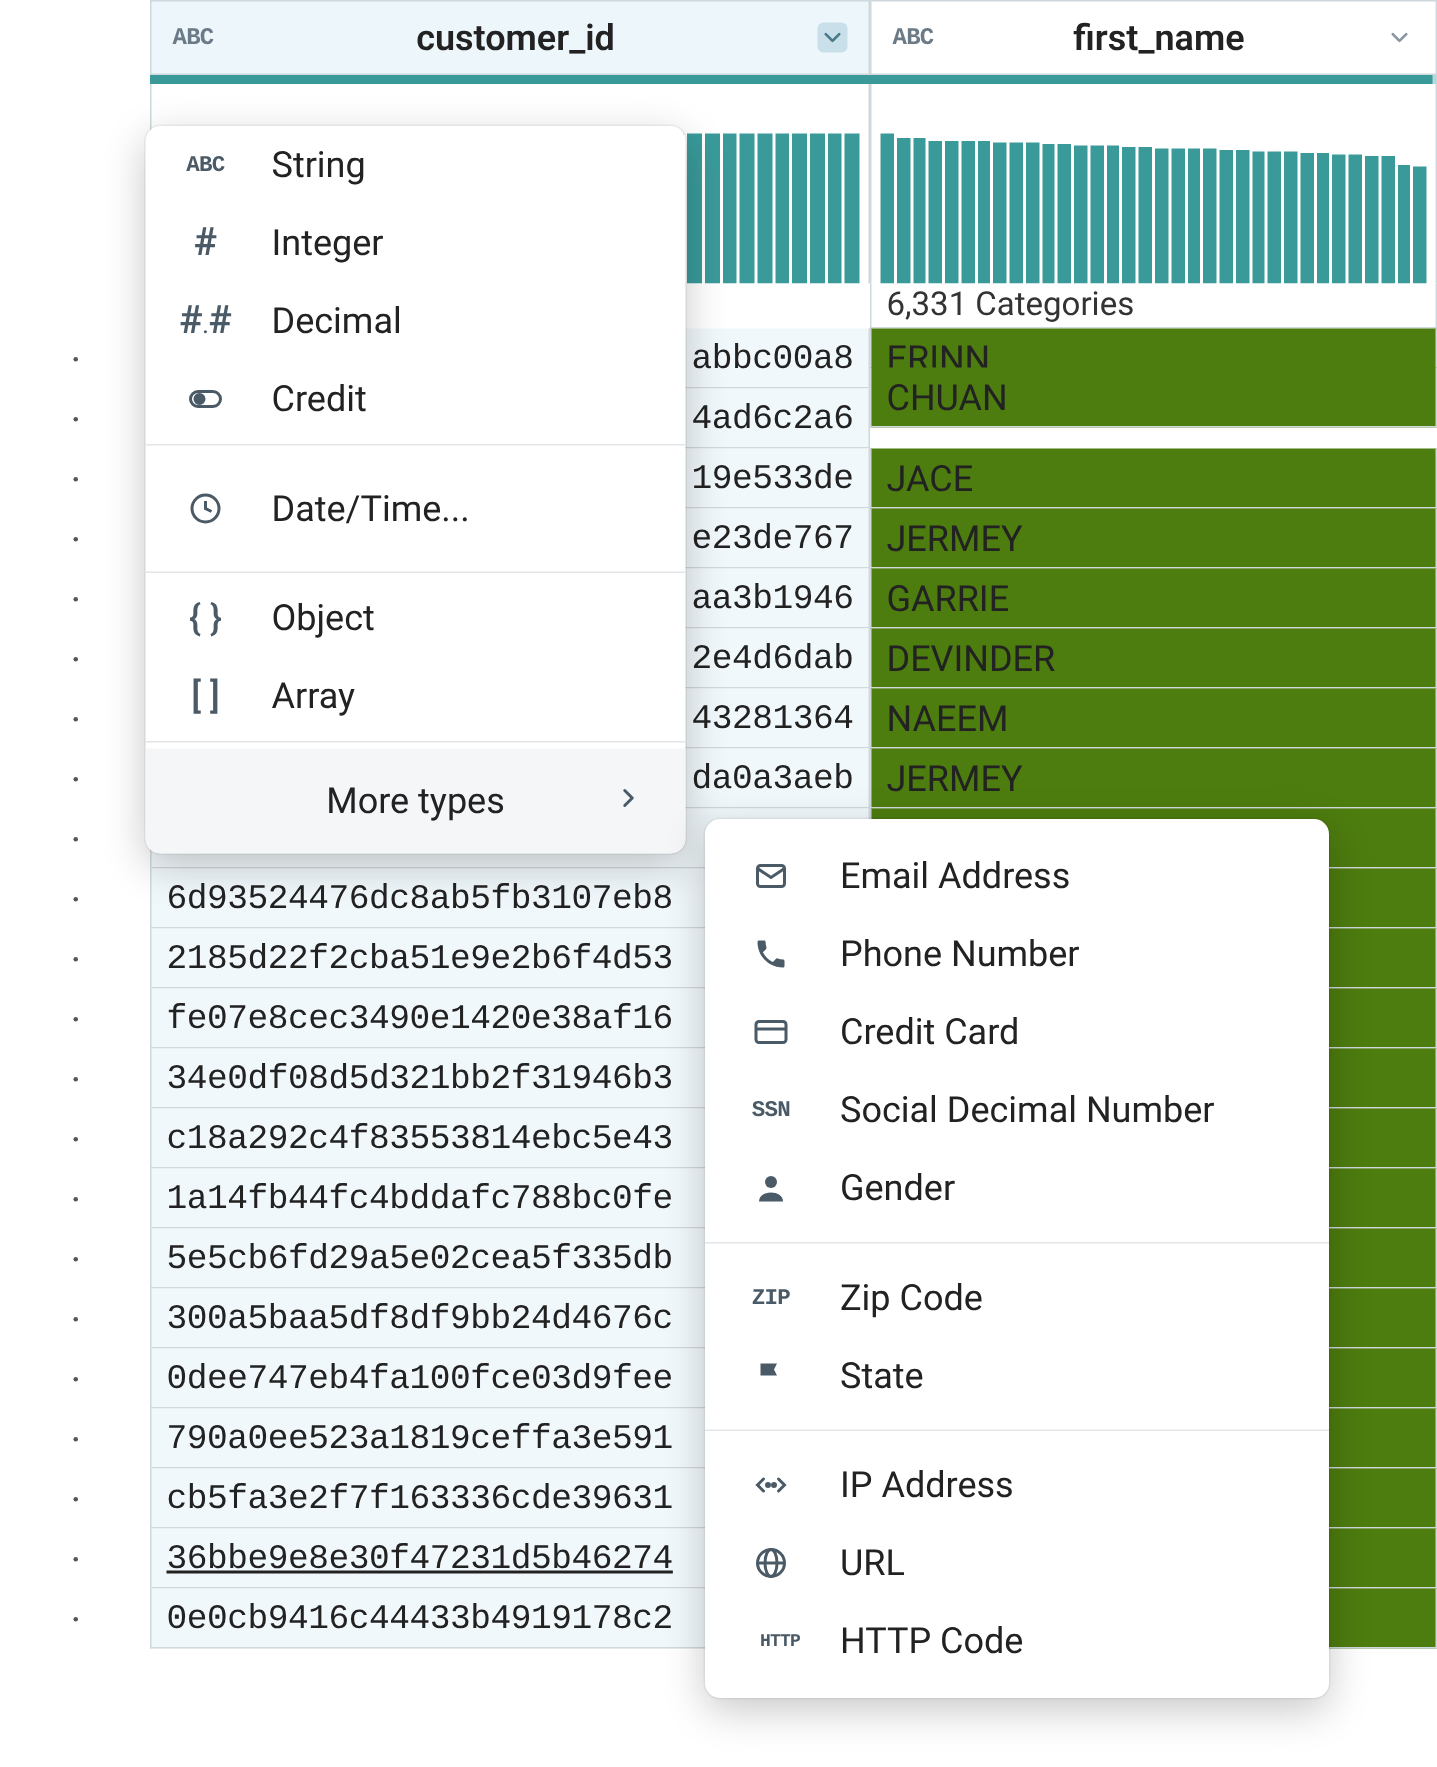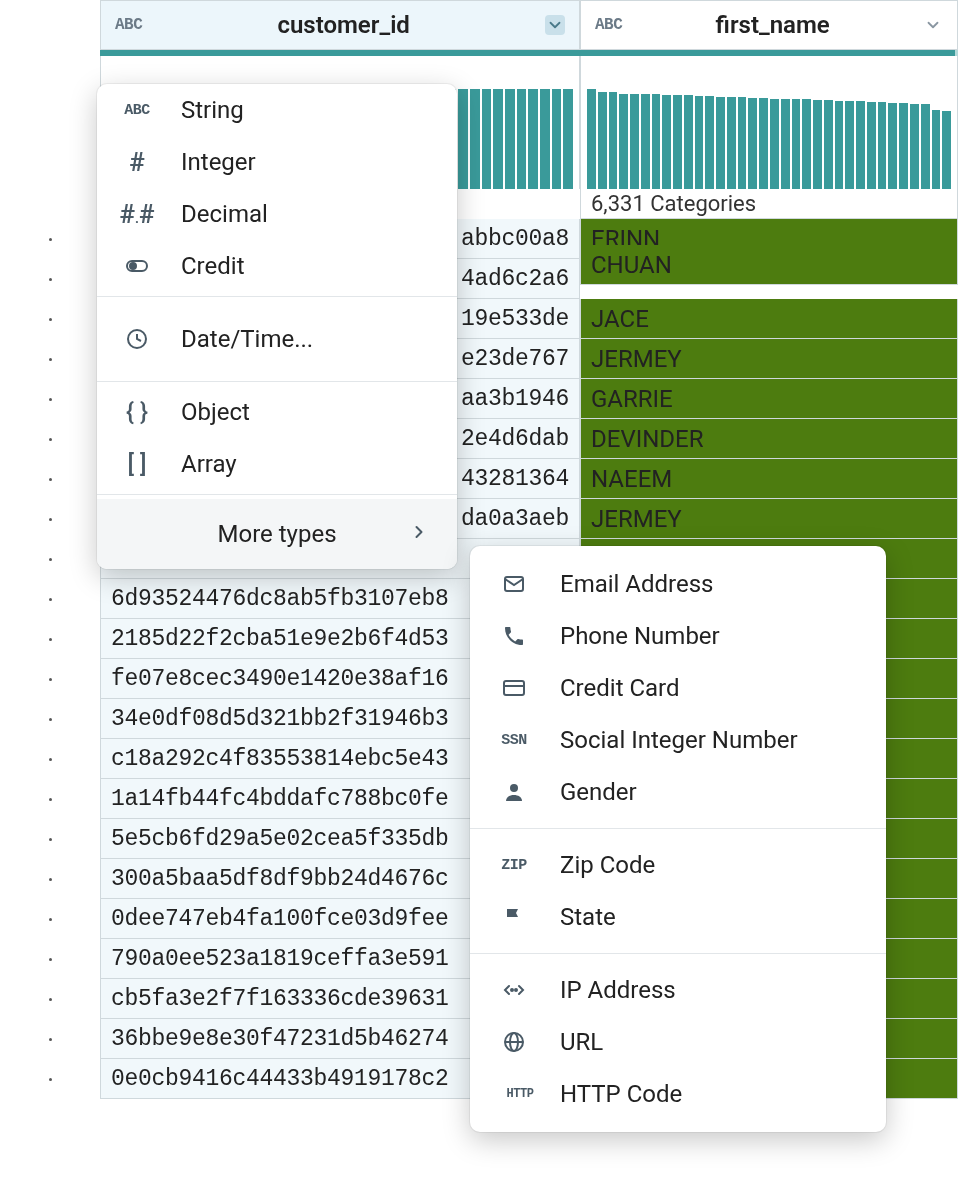--- a/index.html
+++ b/index.html
@@ -343,21 +343,21 @@
       <div class="cell col1 mono sel" style="top: 819px; height: 40px;">5e5cb6fd29a5e02cea5f335db</div>
       <div class="cell col2" style="top: 819px; height: 40px;"></div>
       <div class="cell col1 mono sel" style="top: 859px; height: 40px; font-family: Liberation Mono, monospace;">300a5baa5df8df9bb24d4676c</div>
       <div class="cell col2" style="top: 859px; height: 40px;"></div>
       <div class="cell col1 mono sel" style="top: 899px; height: 40px;">0dee747eb4fa100fce03d9fee</div>
       <div class="cell col2" style="top: 899px; height: 40px;"></div>
       <div class="cell col1 mono sel" style="top: 939px; height: 40px;">790a0ee523a1819ceffa3e591</div>
       <div class="cell col2" style="top: 939px; height: 40px;"></div>
       <div class="cell col1 mono sel" style="top: 979px; height: 40px;">cb5fa3e2f7f163336cde39631</div>
       <div class="cell col2" style="top: 979px; height: 40px;"></div>
-      <div class="cell col1 mono sel" style="top: 1019px; height: 40px;">36bbe9e8e30f47231d5b46274</div>
+      <div class="cell col1 mono sel" style="top: 1019px; height: 40px; text-decoration: underline;">36bbe9e8e30f47231d5b46274</div>
       <div class="cell col2" style="top: 1019px; height: 40px;"></div>
       <div class="cell col1 mono sel" style="top: 1059px; height: 40px; text-align: center;">0e0cb9416c44433b4919178c2</div>
       <div class="cell col2" style="top: 1059px; height: 40px;"></div>
     </div>
 
   <div id="gutters">
       <div class="row-gutter" style="top: 219px; height: 40px;">
         <span class="dot"></span>
       </div>
       <div class="row-gutter" style="top: 259px; height: 40px;">
@@ -513,21 +513,21 @@
           <rect x="2" y="5" width="20" height="14" rx="2"></rect>
           <line x1="2" y1="10" x2="22" y2="10"></line>
         </svg>
     </span>
     <span>Credit Card</span>
   </div>
   <div class="menu-item">
     <span class="menu-icon">
         <span class="icon-text">SSN</span>
       </span>
-    <span>Social Integer Number</span>
+    <span>Social Decimal Number</span>
   </div>
   <div class="menu-item">
     <span class="menu-icon">
       <svg viewBox="0 0 24 24" fill="#4a5a66">
           <circle cx="12" cy="8" r="4"></circle>
           <path d="M4 21c0-4 4-6 8-6s8 2 8 6"></path>
         </svg>
     </span>
     <span>Gender</span>
   </div>

